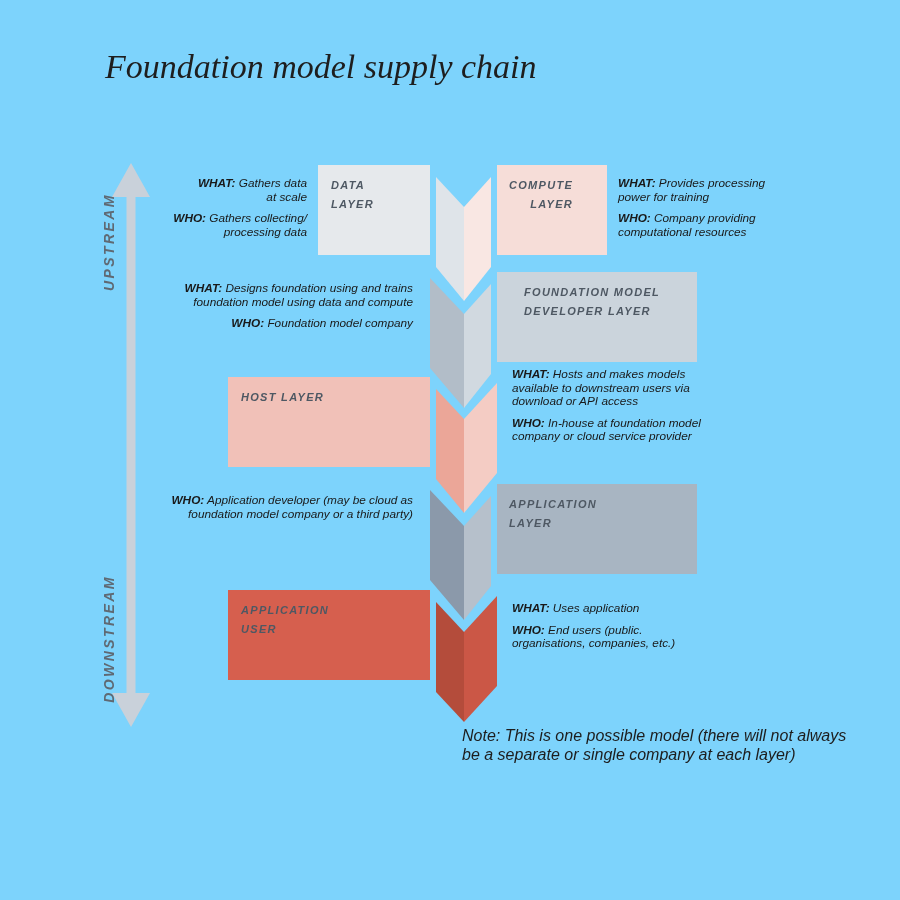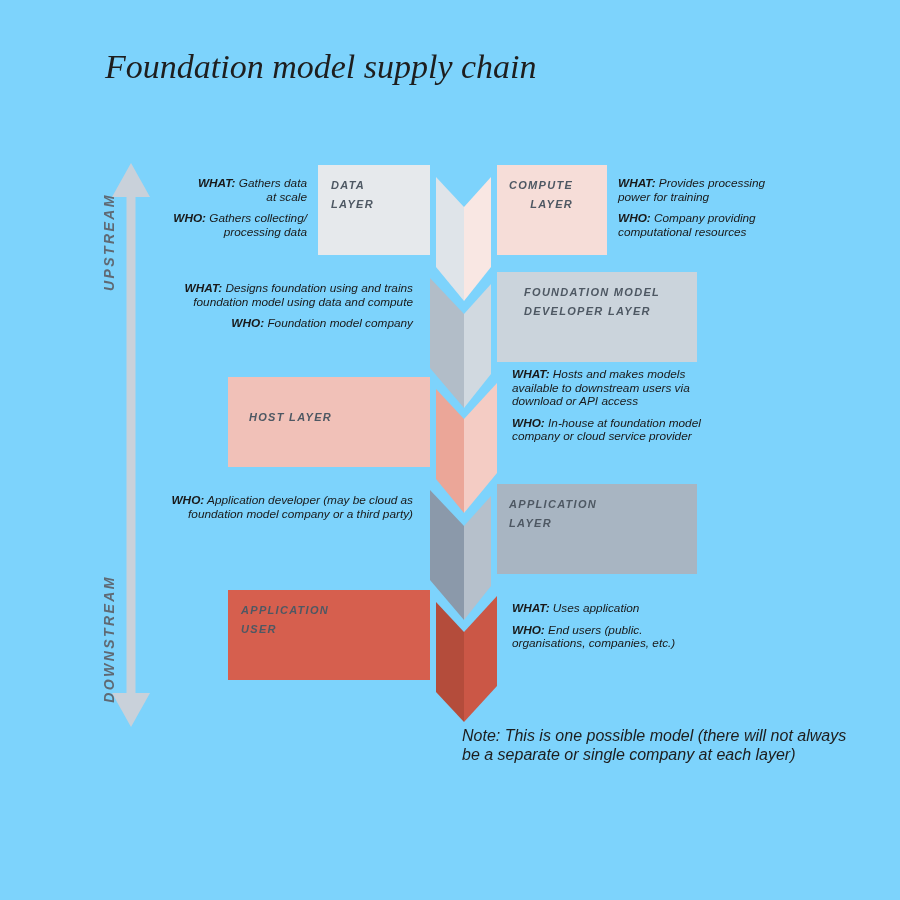--- a/index.html
+++ b/index.html
@@ -63,21 +63,21 @@
 
   <div class="axis-label up">UPSTREAM</div>
   <div class="axis-label down">DOWNSTREAM</div>
 
   <div class="layer-title" style="left:331px;top:176px;">DATA
 LAYER</div>
   <div class="layer-title" style="left:509px;top:176px;text-align:right;">COMPUTE
 LAYER</div>
   <div class="layer-title" style="left:495px;top:283px;margin-left:29px;">FOUNDATION MODEL
 DEVELOPER LAYER</div>
-  <div class="layer-title" style="left:241px;top:408px;margin-left:8px;">HOST LAYER</div>
+  <div class="layer-title" style="left:241px;top:388px;">HOST LAYER</div>
   <div class="layer-title" style="left:509px;top:495px;">APPLICATION
 LAYER</div>
   <div class="layer-title" style="left:241px;top:601px;">APPLICATION
 USER</div>
 
   <div class="tb right" style="right:593px;top:177px;">
     <p class="para"><span class="plabel">WHAT:</span><span class="ptext"> Gathers data
 at scale</span></p>
     <p class="para"><span class="plabel">WHO:</span><span class="ptext"> Gathers collecting/
 processing data</span></p>

